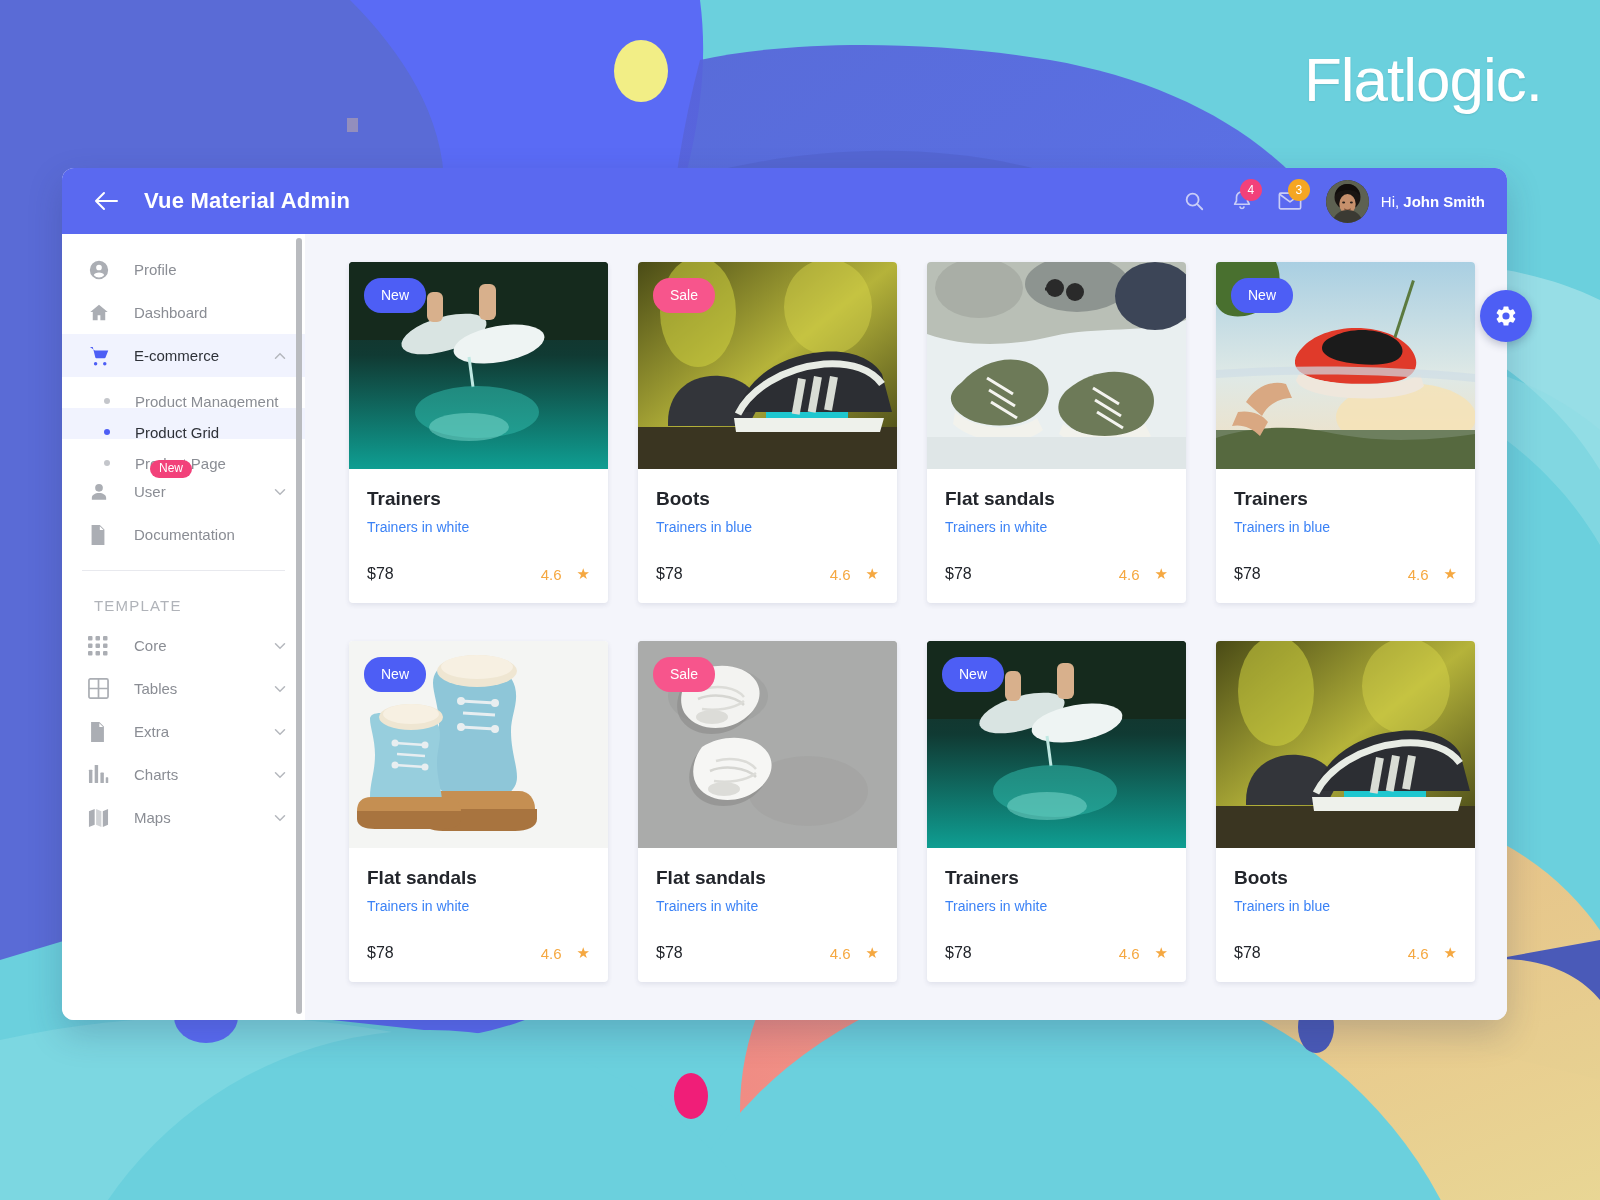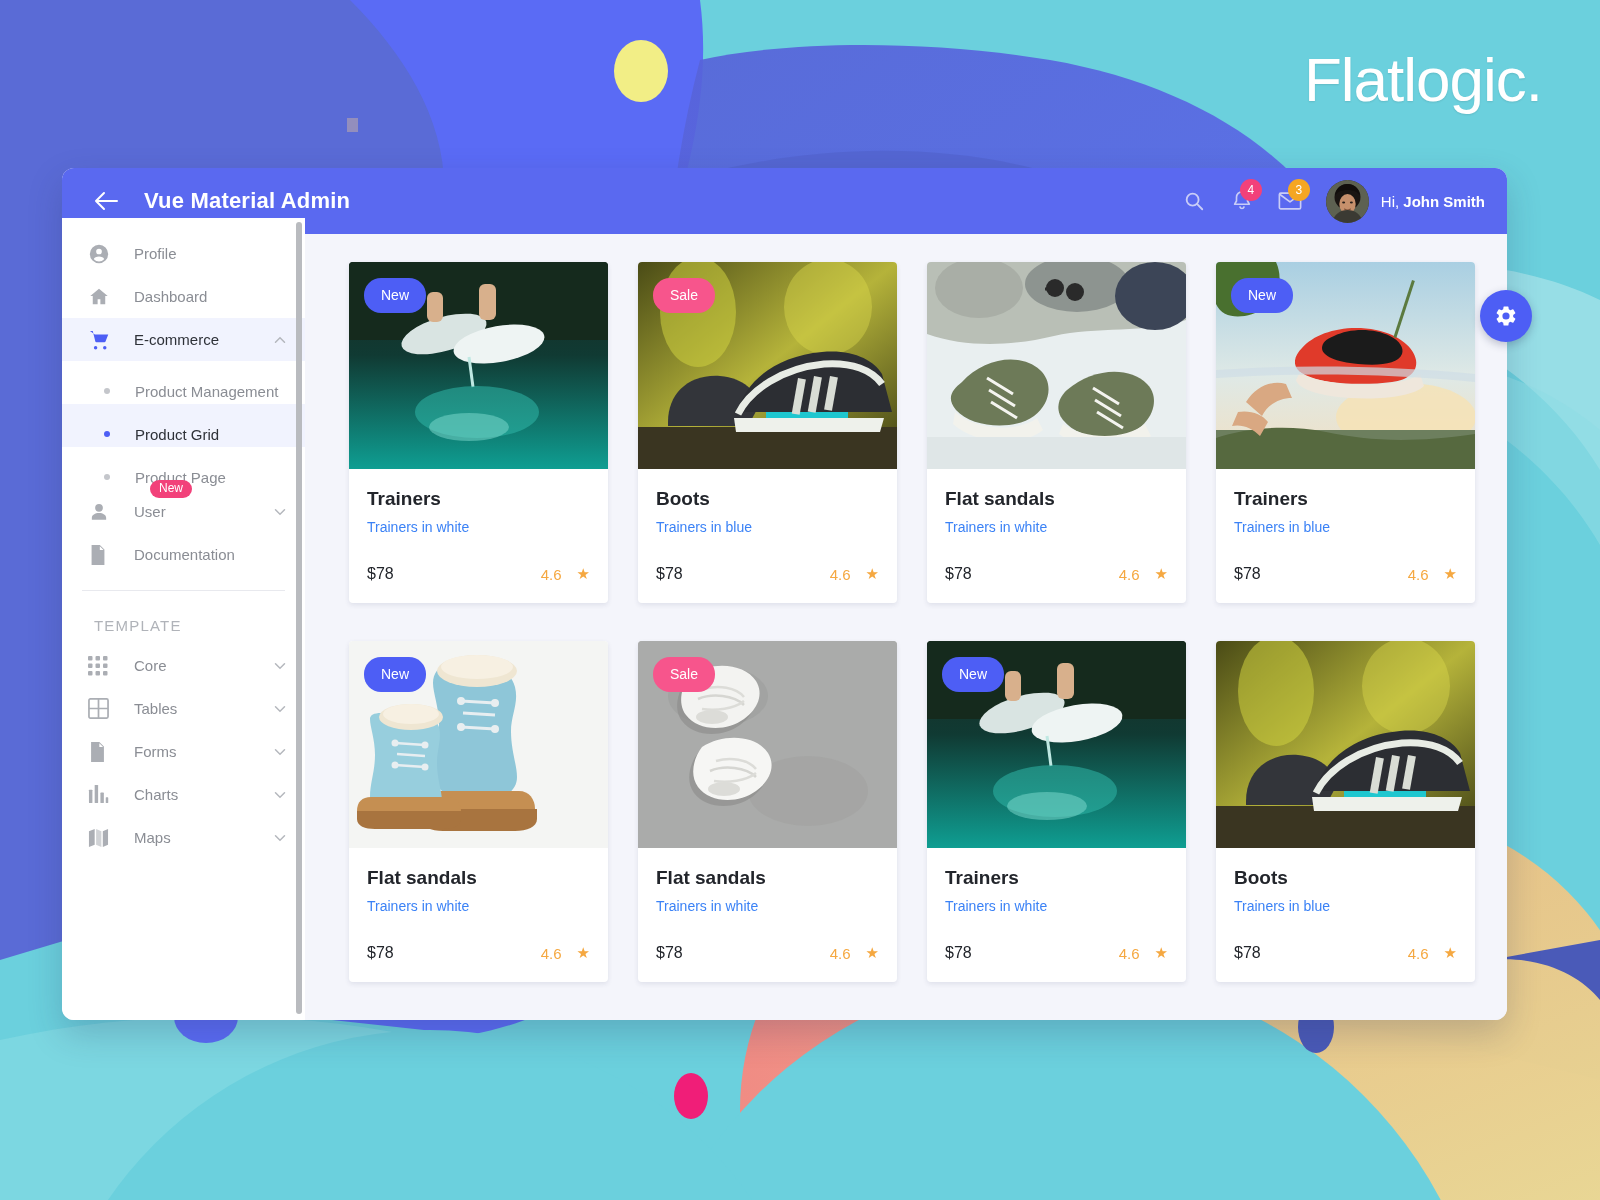--- a/index.html
+++ b/index.html
@@ -69,38 +69,38 @@
     width:43px; height:43px; border-radius:50%;
     margin-left:12px; margin-right:12px;
     overflow:hidden; position:relative; cursor:pointer;
     background:#3a3a3a;
   }
   .greet { color:#fff; font-size:15px; white-space:nowrap; }
   .greet b { font-weight:700; }
 
   
   .sidebar {
-    position:absolute; left:0; top:50px; bottom:0; width:243px;
+    position:absolute; left:0; top:66px; bottom:0; width:243px;
     background:#fff;
     overflow:hidden;
   }
   .sb-scroll { position:absolute; inset:0; padding-top:14px; }
   .sb-item {
     display:flex; align-items:center; height:43px; padding:0 16px 0 26px;
     cursor:pointer; position:relative;
   }
   .sb-item .ic { width:26px; display:flex; align-items:center; color:#ABAEB4; }
   .sb-item .lbl { margin-left:20px; font-size:15px; color:#8A8D94; }
   .sb-item .chev { margin-left:auto; color:#B4B7BD; display:flex; }
   .sb-item.active { background:#F1F3FE; }
   .sb-item.active .ic { color:#4D5EF5; }
   .sb-item.active .lbl { color:#2E3138; font-weight:400; }
 
   .sb-sub {
-    display:flex; align-items:center; height:43px; padding:17px 16px 0 26px;
+    display:flex; align-items:center; height:31px; padding:17px 16px 0 26px;
     cursor:pointer; position:relative;text-align:right;
   }
   .sb-sub .dot {
     width:6px; height:6px; border-radius:50%; background:#C4C6CB;
     margin-left:16px;
   }
   .sb-sub .lbl { margin-left:25px; font-size:15px; color:#8A8D94; }
   .sb-sub.active { background:#F1F3FE; }
   .sb-sub.active .dot { background:#4D5EF5; }
   .sb-sub.active .lbl { color:#2E3138; }
@@ -410,21 +410,21 @@
           </span>
         </div>
 
 
         <div class="sb-item">
           <span class="ic">
             <svg width="19" height="22" viewBox="0 0 20 24" fill="currentColor">
                 <path d="M3 1h9l5 5v17H3V1Zm9 1.4V6.5h4.1L12 2.4ZM6 11h8v1.8H6V11Zm0 4h8v1.8H6V15Zm0 4h5v1.8H6V19Z"></path>
               </svg>
           </span>
-          <span class="lbl">Forms</span>
+          <span class="lbl">Extra</span>
           <span class="chev">
             <svg width="18" height="18" viewBox="0 0 24 24" fill="none" stroke="currentColor" stroke-width="2" stroke-linecap="round">
                 <path d="M6 9l6 6 6-6"></path>
               </svg>
           </span>
         </div>
 
         <div class="sb-item">
           <span class="ic">
             <svg width="21" height="21" viewBox="0 0 22 22" fill="currentColor">

